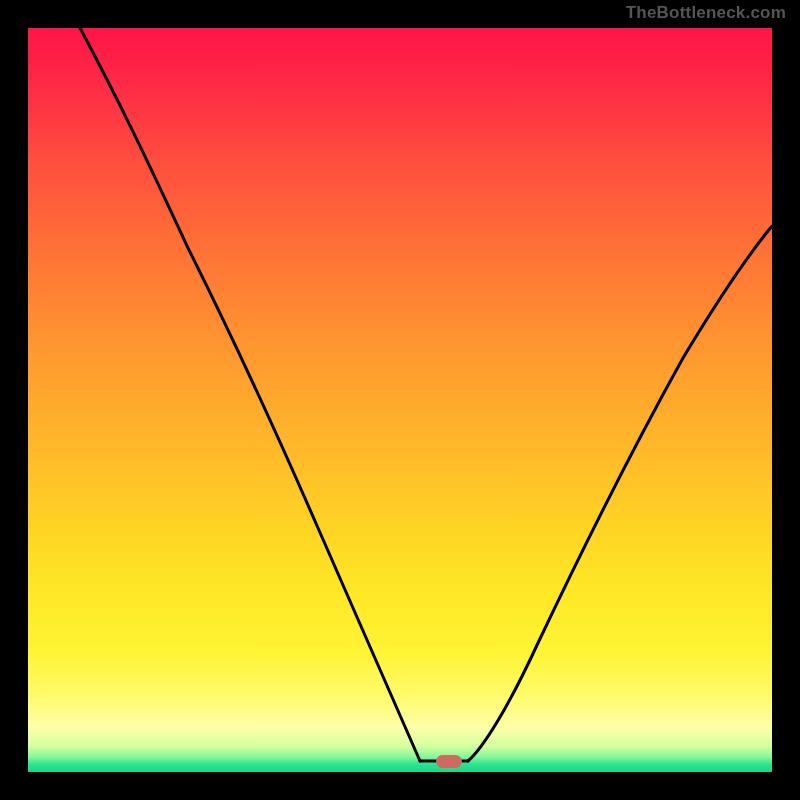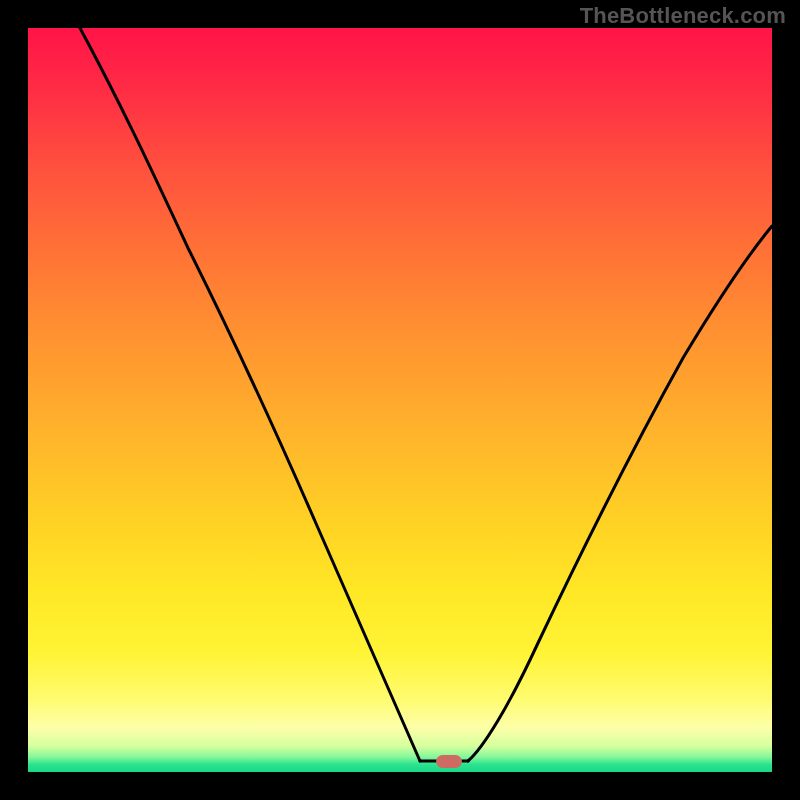--- a/index.html
+++ b/index.html
@@ -15,21 +15,21 @@
     position: absolute;
     left: 0; top: 0;
     width: 800px; height: 800px;
     background: #000;
   }
   .watermark {
     position: absolute;
     top: 3px;
     right: 14px;
     color: #555;
-    font-size: 22px;
+    font-size: 17px;
     font-weight: 600;
     letter-spacing: 0.2px;
     user-select: none;
   }
   
   .plot {
     position: absolute;
     left: 28px;
     top: 28px;
     width: 744px;

